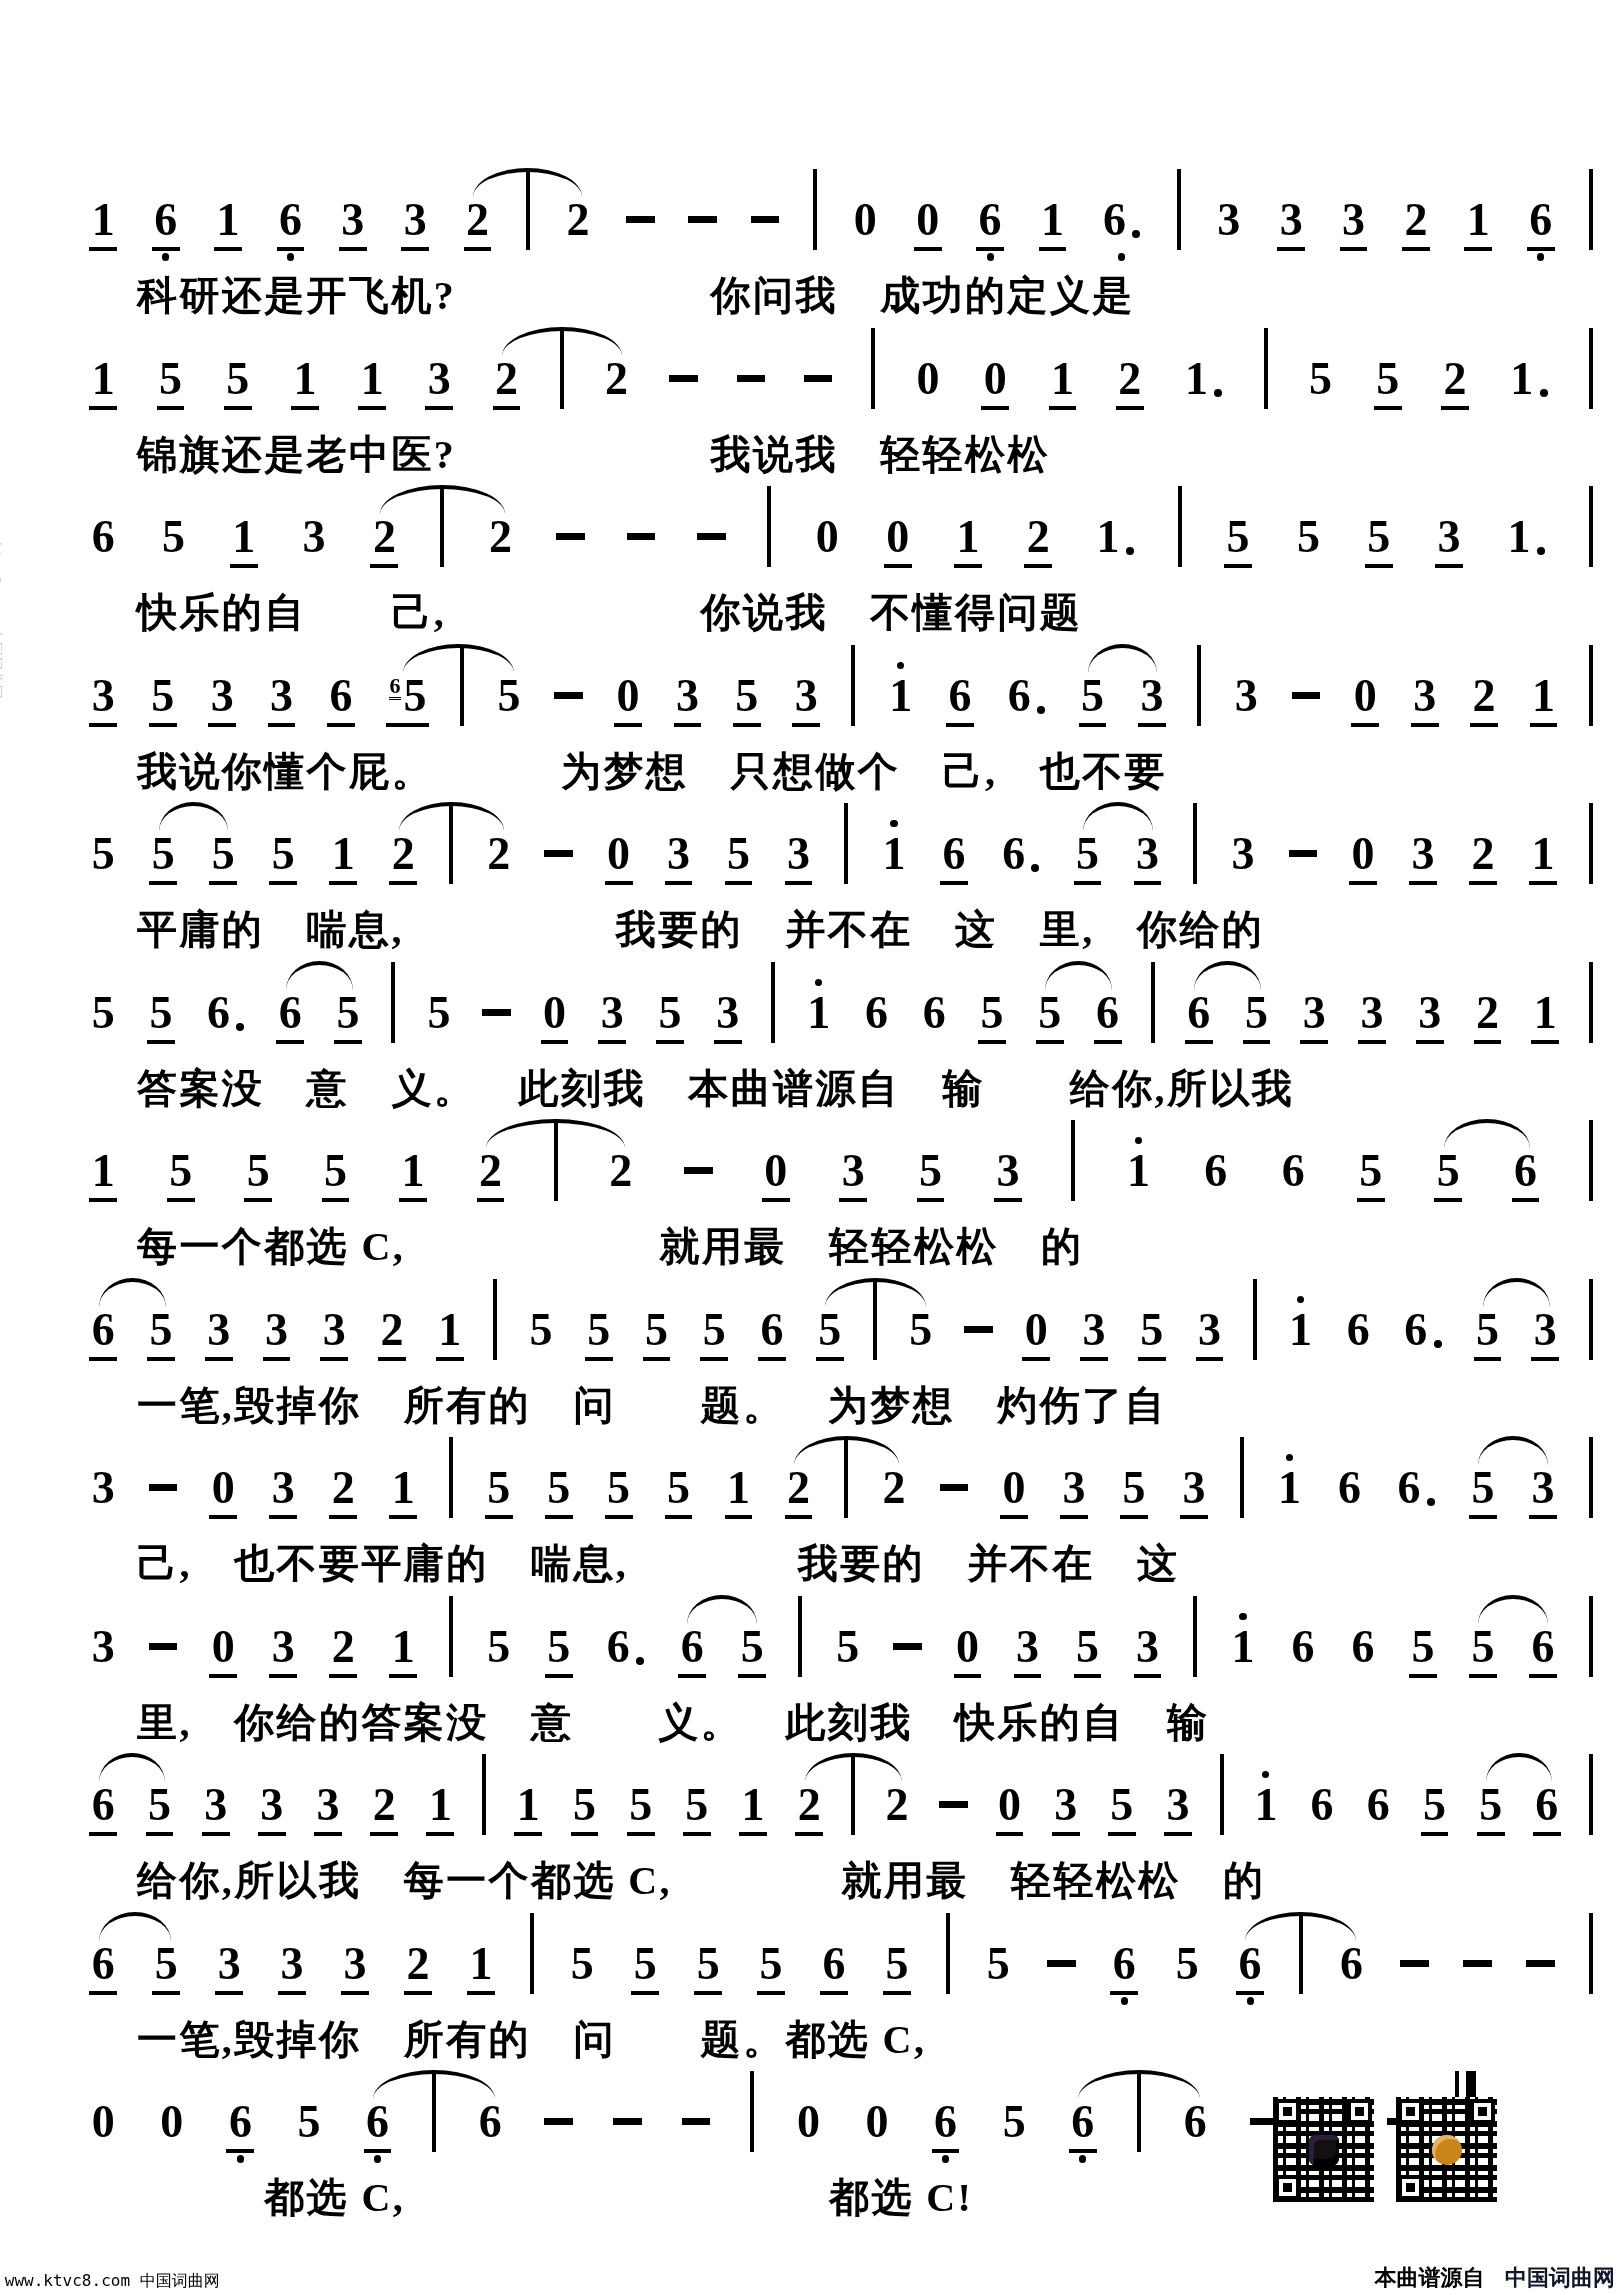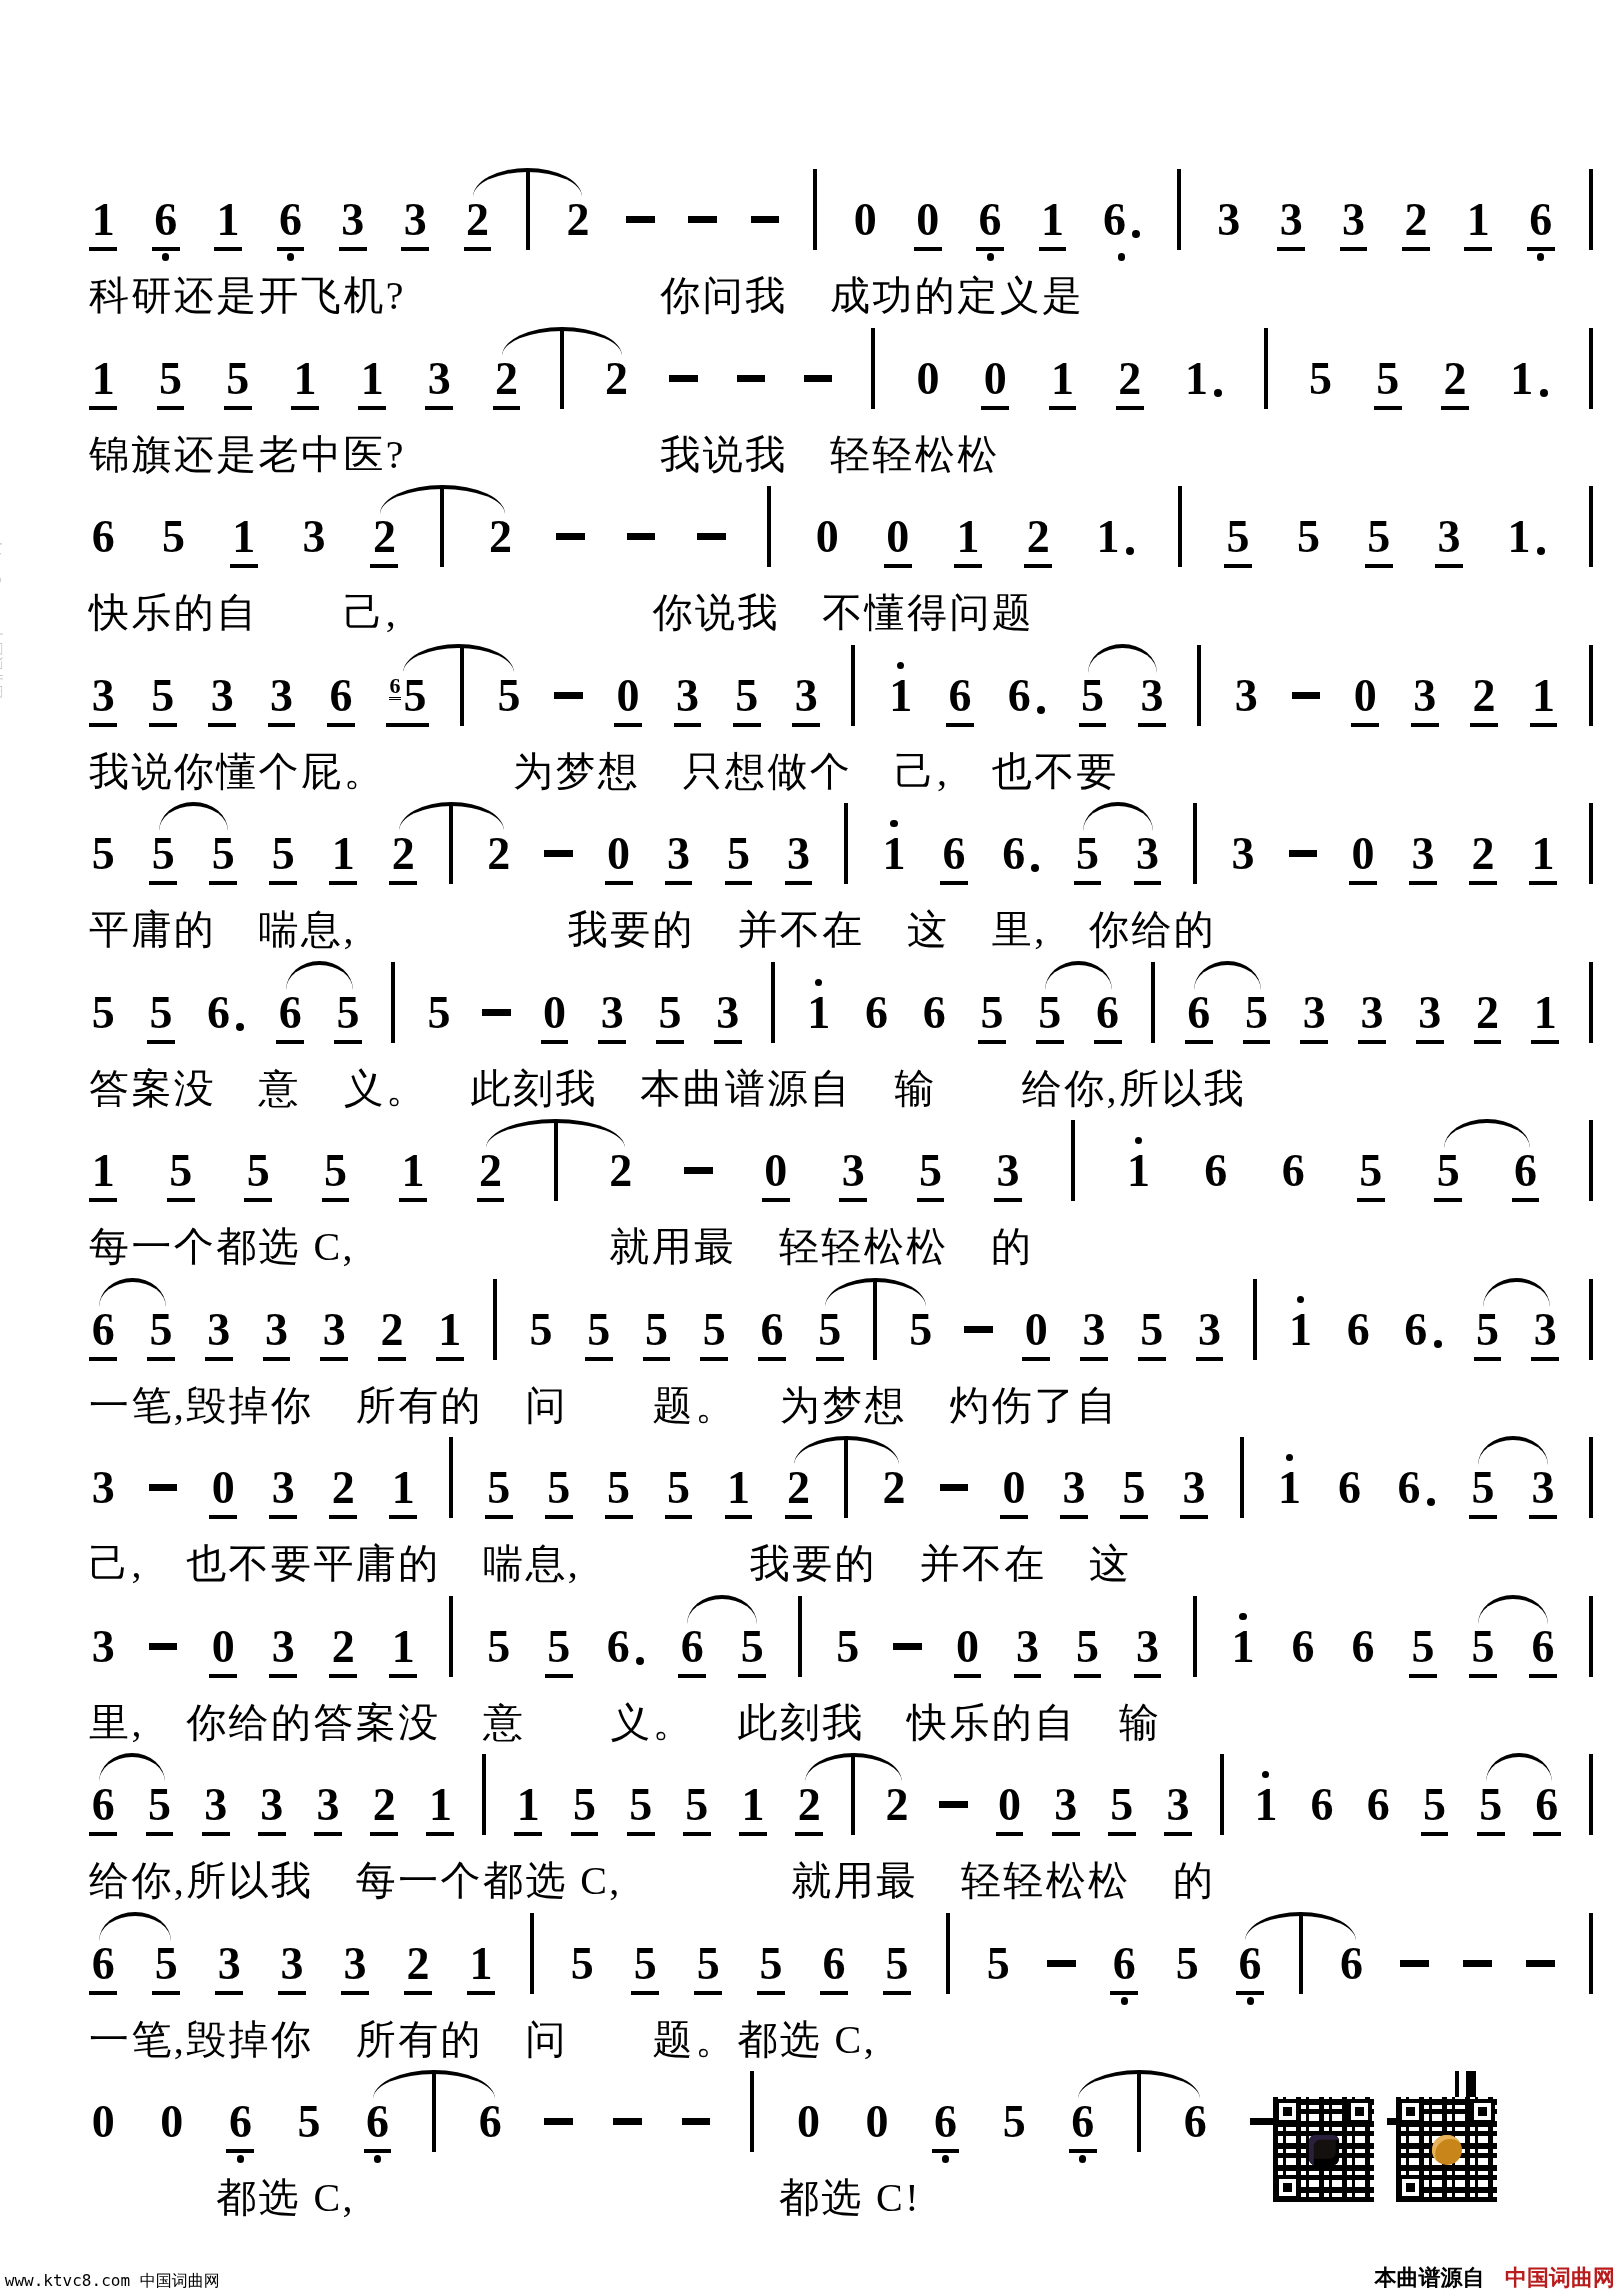--- a/index.html
+++ b/index.html
@@ -17,22 +17,22 @@
   .augdot{width:8px;height:8px;border-radius:50%;background:#000;margin:0 0 5.5px 6.3px;}
   .grace{font-size:22px;font-weight:700;line-height:1;border-bottom:3.2px double #000;
          transform:translateY(-19px);margin-right:2.4px;padding:0 0.8px;}
   .bar{width:4px;height:81px;background:#000;margin-bottom:12.7px;}
   .finalbar{display:flex;gap:6.3px;align-items:flex-end;margin-bottom:12.7px;}
   .finalbar .thin{width:4px;height:81px;background:#000;}
   .finalbar .thick{width:10.3px;height:81px;background:#000;}
   .dash{width:28.5px;height:7.1px;background:#000;margin-bottom:40px;}
   .arc{position:absolute;top:9.5px;height:25px;border-top:4px solid #000;
        border-radius:50% 50% 0 0 / 100% 100% 0 0;}
-  .lyrics-row{margin-top:4.8px;font-size:40px;font-weight:400;letter-spacing:2.4px;white-space:pre;
-              font-family:"Liberation Serif", serif;color:#000;}
+  .lyrics-row{margin-top:4.8px;font-size:40px;font-weight:700;letter-spacing:2.4px;white-space:pre;
+              font-family:"Liberation Serif", serif;color:#000;margin-left:48px;}
   .watermark-left{position:absolute;left:4.8px;top:507px;transform:rotate(90deg);transform-origin:0 0;
                   font-size:14.3px;color:#c9c9c9;font-family:"DejaVu Sans Mono", monospace;white-space:nowrap;}
   .qr{position:absolute;width:101px;height:105px;background-color:#fff;
       background-image:
         repeating-linear-gradient(90deg,#000 0 4.8px,transparent 4.8px 10.3px,#000 10.3px 13.5px,transparent 13.5px 23px),
         repeating-linear-gradient(0deg,#000 0 5.5px,transparent 5.5px 9.5px,#000 9.5px 15px,transparent 15px 22px),
         repeating-linear-gradient(45deg,#fff 0 3.2px,transparent 3.2px 12px);}
   .qr .f{position:absolute;width:17.4px;height:17.4px;border:4.8px solid #000;background:#fff;}
   .qr .f::after{content:"";position:absolute;inset:4px;background:#000;}
   .qr .f.tl{left:1.6px;top:1.6px;} .qr .f.tr{right:1.6px;top:1.6px;} .qr .f.bl{left:1.6px;bottom:1.6px;}
@@ -1800,16 +1800,16 @@
   <div class="qr qr2" style="left:1396px;top:2097px;">
     <div class="f tl"></div>
     <div class="f tr"></div>
     <div class="f bl"></div>
     <div class="logo"></div>
   </div>
 
   <div class="footer-left">www.ktvc8.com 中国词曲网</div>
 
   <div class="footer-right">
-    <span>本曲谱源自</span><span class="brand" style="color: #b91c1c;">中国词曲网</span>
+    <span>本曲谱源自</span><span class="brand" style="color: #0f172a;">中国词曲网</span>
   </div>
 </div>
 
 
 </body></html>

